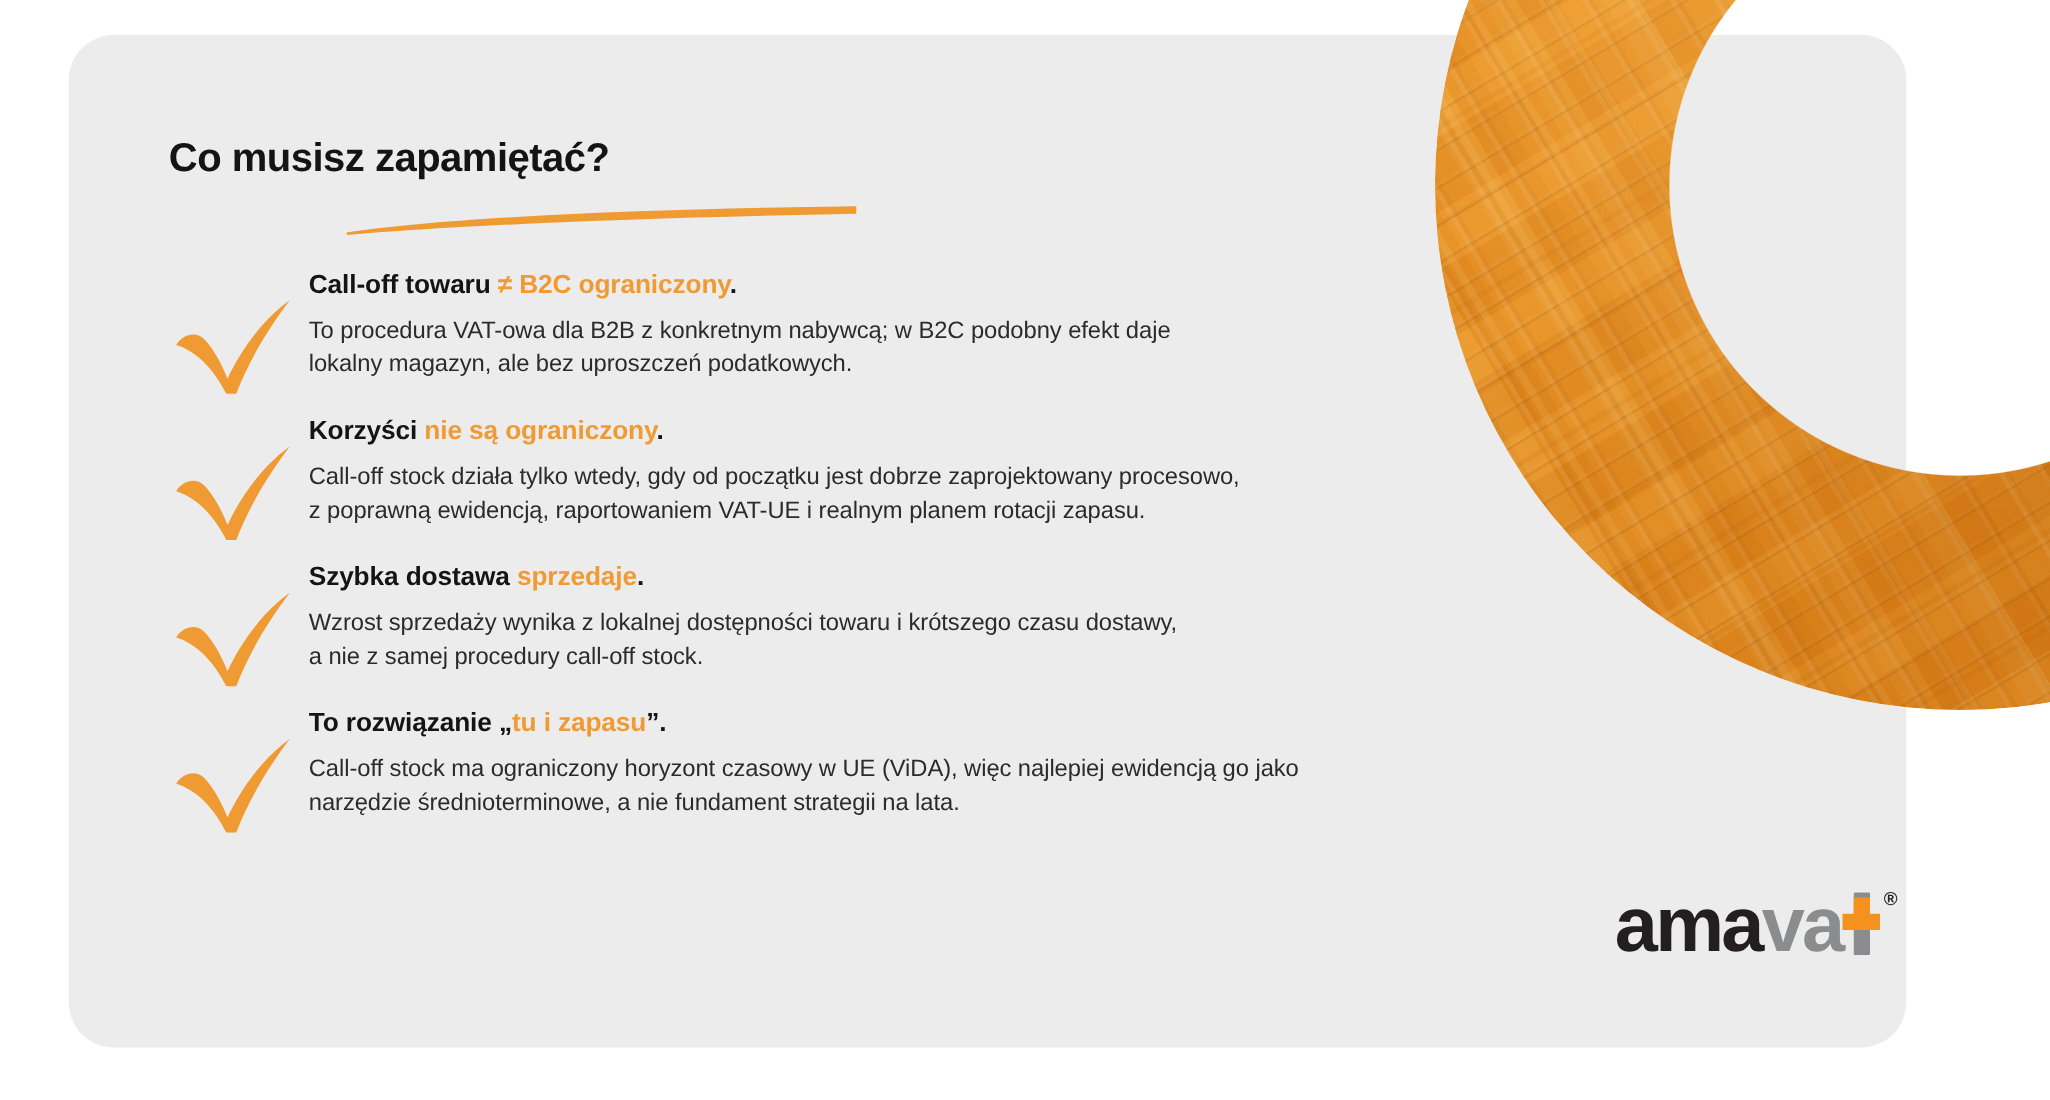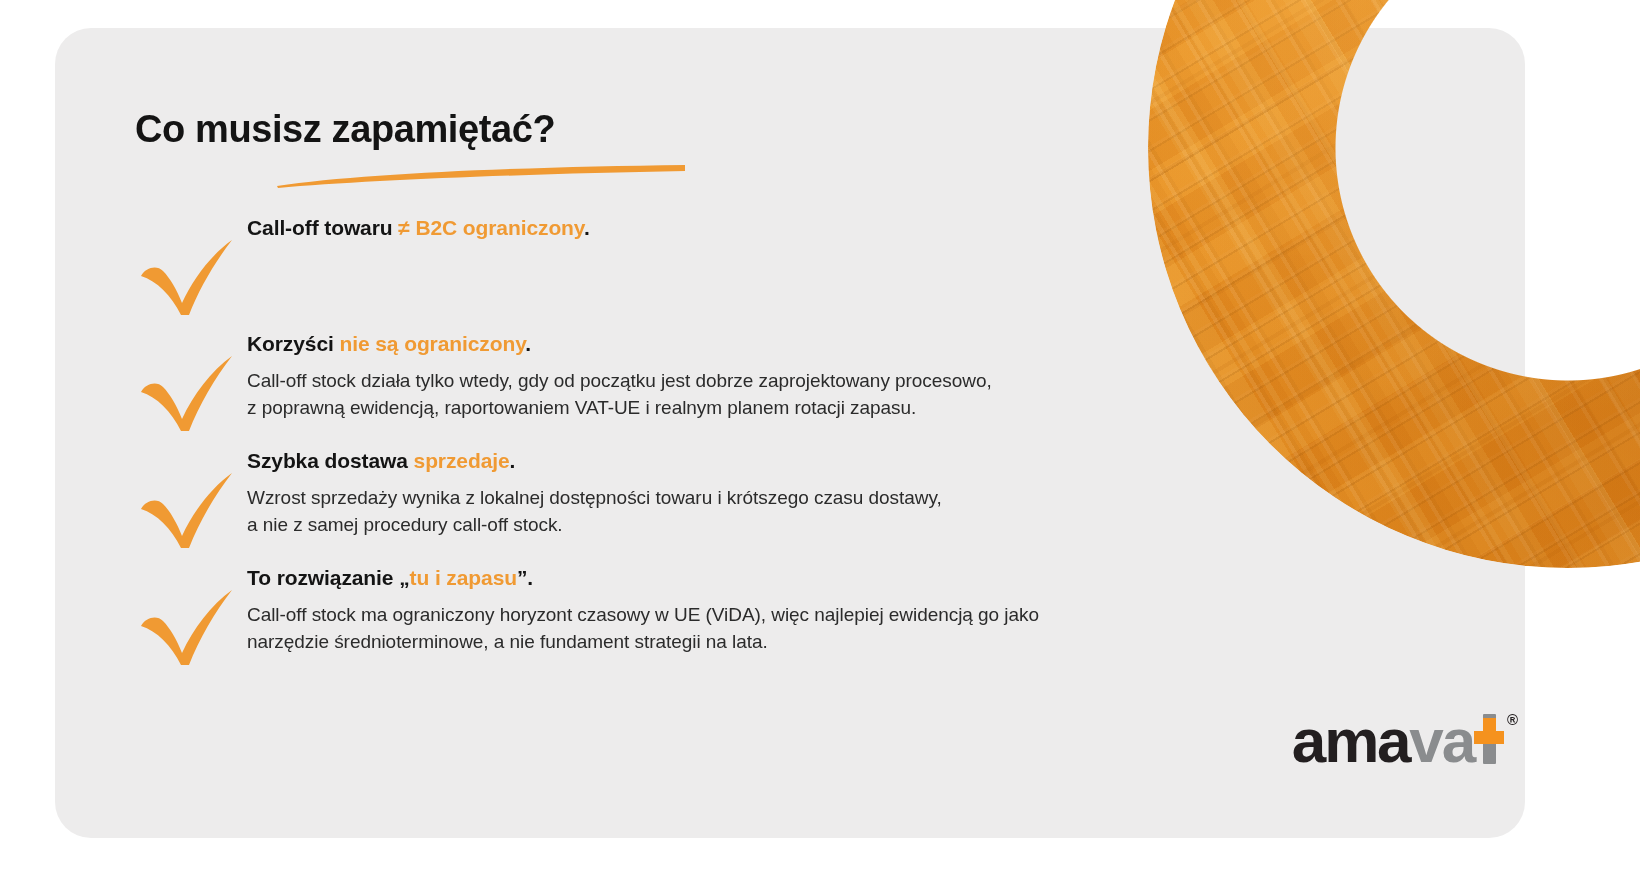--- a/index.html
+++ b/index.html
@@ -102,21 +102,21 @@
   }
 
   
   #title-block {
     position: absolute;
     left: 135px;
     top: 108px;
     z-index: 4;
   }
   #page-title {
-    font-size: 38px;
+    font-size: 32px;
     font-weight: 700;
     letter-spacing: -0.4px;
     color: #141414;
     white-space: nowrap;
   }
   #title-swoosh {
     position: absolute;
     left: 140px;
     top: 56px;
     width: 412px;
@@ -257,20 +257,22 @@
     <div class="bullet">
       <div class="check-cell">
         <svg class="check-icon" viewBox="0 0 100 82">
           <path d="M4 41 C 9 32, 20 30, 26 36 C 33 43, 40 55, 45 68 C 56 44, 74 20, 95 5 C 78 27, 62 54, 52 80 L 44 80 C 34 60, 20 46, 4 41 Z" fill="#F09A33"></path>
         </svg>
       </div>
       <div class="bullet-text">
         <div class="bullet-head">
           <span>Call-off towaru </span><span class="hl">≠ B2C ograniczony</span><span>.</span>
         </div>
+        <div class="bullet-body">To procedura VAT-owa dla B2B z konkretnym nabywcą; w B2C podobny efekt daje
+lokalny magazyn, ale bez uproszczeń podatkowych.</div>
       </div>
     </div>
 
     <div class="bullet">
       <div class="check-cell">
         <svg class="check-icon" viewBox="0 0 100 82">
           <path d="M4 41 C 9 32, 20 30, 26 36 C 33 43, 40 55, 45 68 C 56 44, 74 20, 95 5 C 78 27, 62 54, 52 80 L 44 80 C 34 60, 20 46, 4 41 Z" fill="#F09A33"></path>
         </svg>
       </div>
       <div class="bullet-text">

